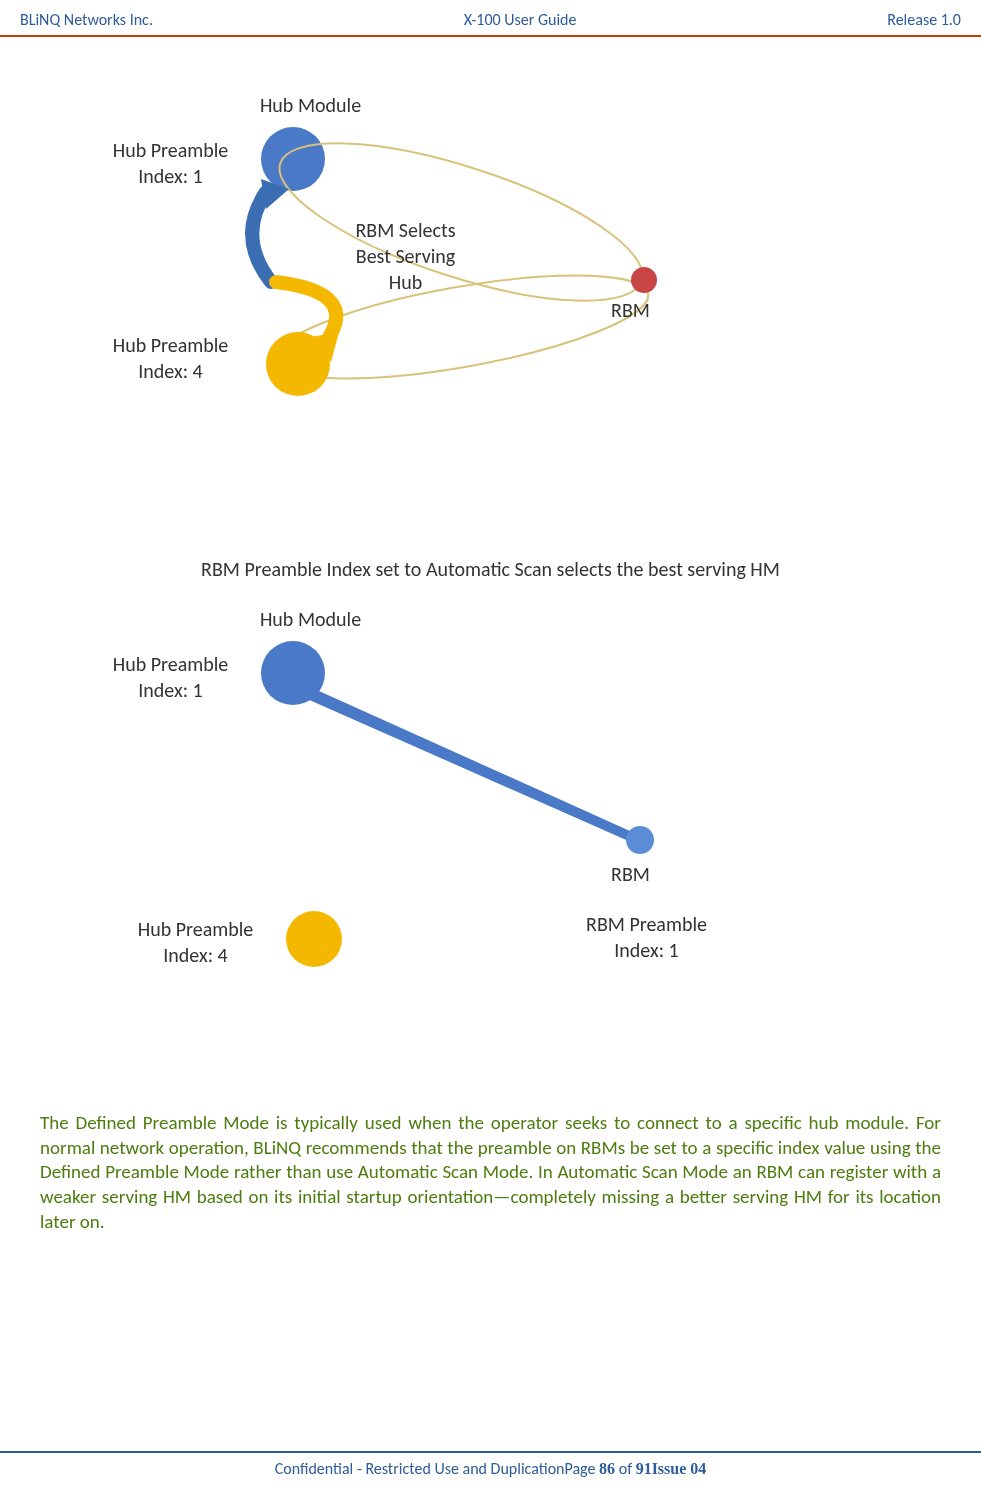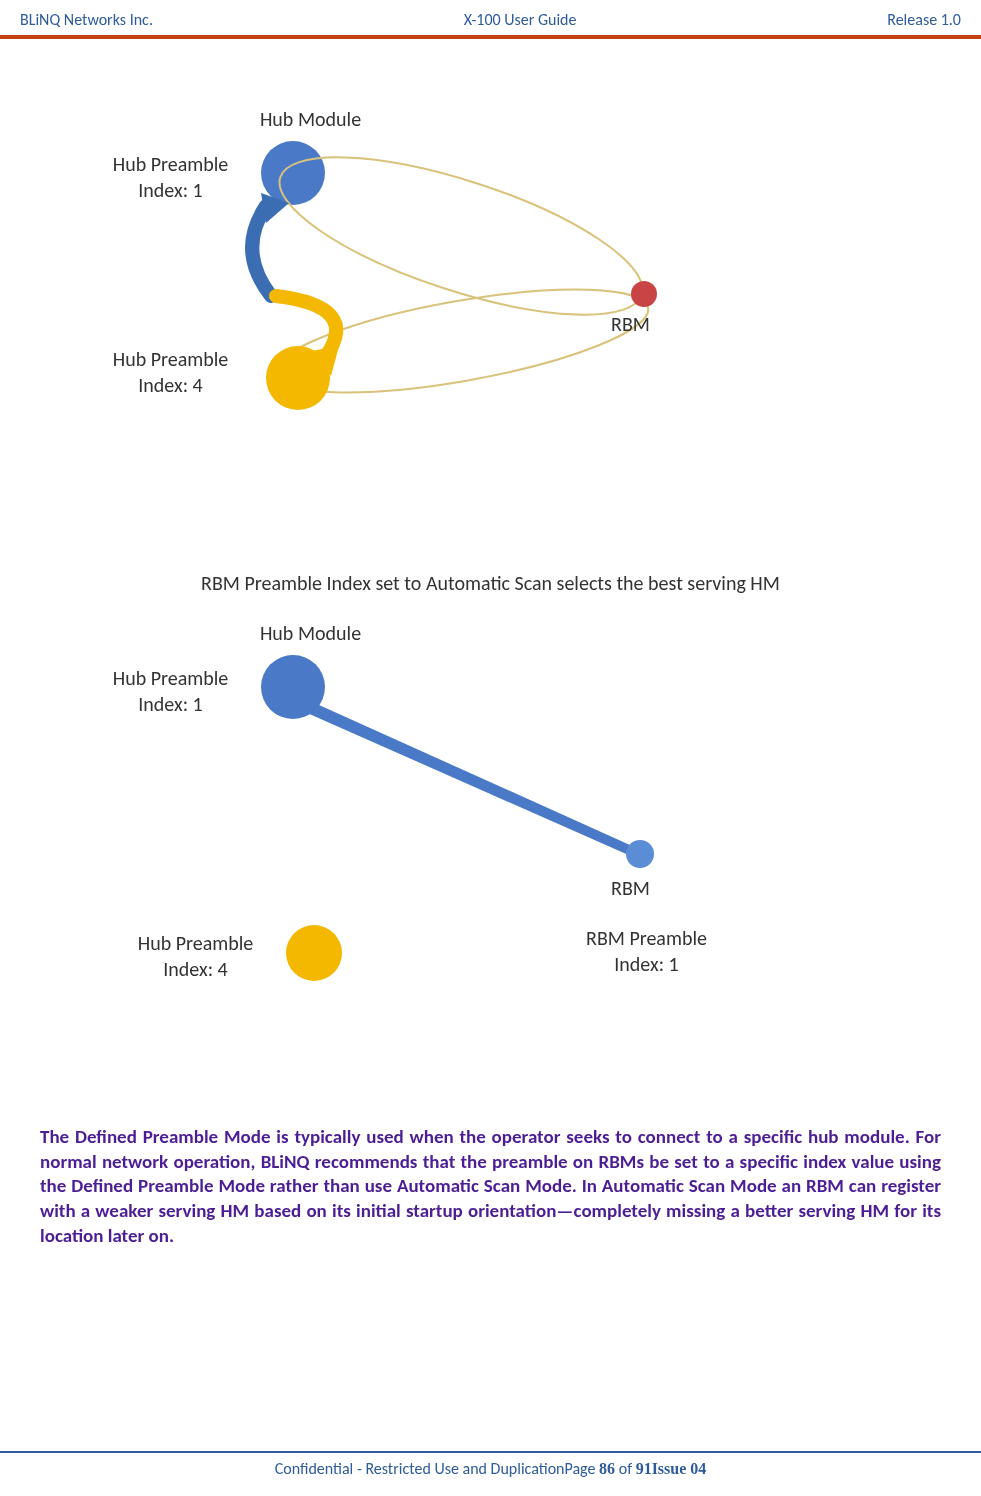--- a/index.html
+++ b/index.html
@@ -8,31 +8,30 @@
       background: #fff;
       width: 981px;
       height: 1496px;
       position: relative;
       color: #333;
     }
     .header {
       display: flex;
       justify-content: space-between;
       padding: 10px 20px 6px 20px;
-      border-bottom: 4px solid #c2410c;
+      border-bottom: 2px solid #c2410c;
       color: #2e5c9a;
       font-size: 16px;
     }
     .header-left { text-align: left; }
     .header-center { text-align: center; }
     .header-right { text-align: right; }
     .content {
       padding: 20px 30px;
       position: relative;
-      margin-top: 12px;
     }
     .figure {
       position: relative;
       margin: 60px auto 20px;
       width: 900px;
     }
     .fig1 { height: 420px; }
     .fig2 { height: 460px; margin-top: 50px; }
     .caption {
       text-align: center;
@@ -53,23 +52,22 @@
     }
     .blue-circle { background: #4a7ac7; }
     .yellow-circle { background: #f4b800; }
     .red-circle { background: #c94545; }
     .small-blue-circle { background: #5b8dd6; }
     .body-text {
       padding: 0 10px;
       font-size: 19px;
       line-height: 1.3;
       text-align: justify;
-      color: #4c1d95;
+      color: #4d7c0f;
       margin-top: 10px;
-      font-weight: bold;
     }
     .footer {
       position: absolute;
       bottom: 0;
       left: 0;
       right: 0;
       display: flex;
       justify-content: center;
       padding: 6px 20px 18px 20px;
       border-top: 2px solid #2e5c9a;
@@ -101,20 +99,23 @@
       <ellipse cx="420" cy="105" rx="190" ry="55" fill="none" stroke="#d9c27a" stroke-width="2" transform="rotate(18 420 105)"></ellipse>
       <ellipse cx="420" cy="210" rx="190" ry="40" fill="none" stroke="#d9c27a" stroke-width="2" transform="rotate(-10 420 210)"></ellipse>
 
       <path d="M 230 165 Q 195 120 225 75" fill="none" stroke="#3b6db3" stroke-width="14" stroke-linecap="round"></path>
       <polygon points="220,62 248,72 225,92" fill="#3b6db3"></polygon>
 
       <path d="M 235 165 Q 320 175 285 225" fill="none" stroke="#f4b800" stroke-width="14" stroke-linecap="round"></path>
       <polygon points="270,220 298,215 290,245" fill="#f4b800"></polygon>
     </svg>
 
+    <div class="label" style="left:300px; top:100px; width:130px; white-space:pre-line;">RBM Selects
+Best Serving
+Hub</div>
 
     <div class="circle red-circle" style="left:590px; top:150px; width:26px; height:26px;"></div>
     <div class="label" style="left:560px; top:180px; width:60px;">RBM</div>
 
     <div class="circle yellow-circle" style="left:225px; top:215px; width:64px; height:64px;"></div>
     <div class="label" style="left:60px; top:215px; width:140px; white-space:pre-line;">Hub Preamble
 Index: 4</div>
   </div>
 
   <div class="caption">RBM Preamble Index set to Automatic Scan selects  the best serving HM</div>

